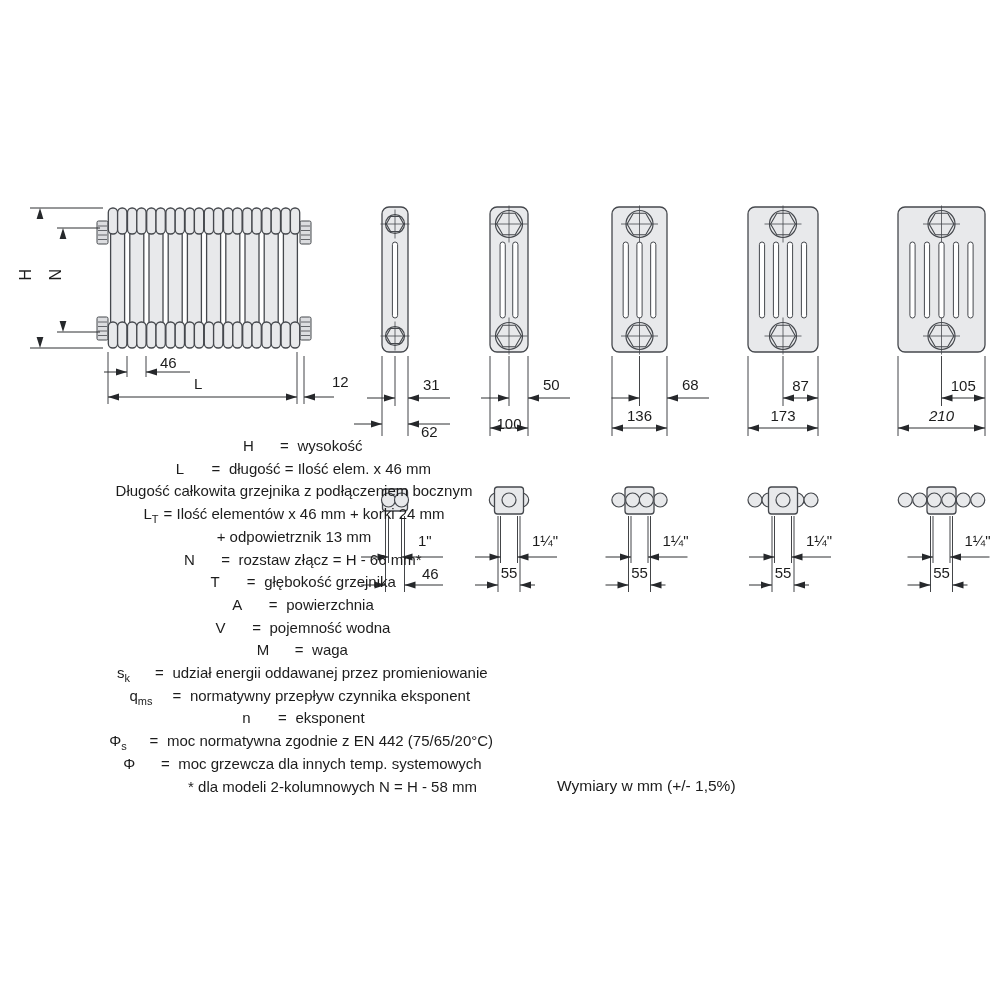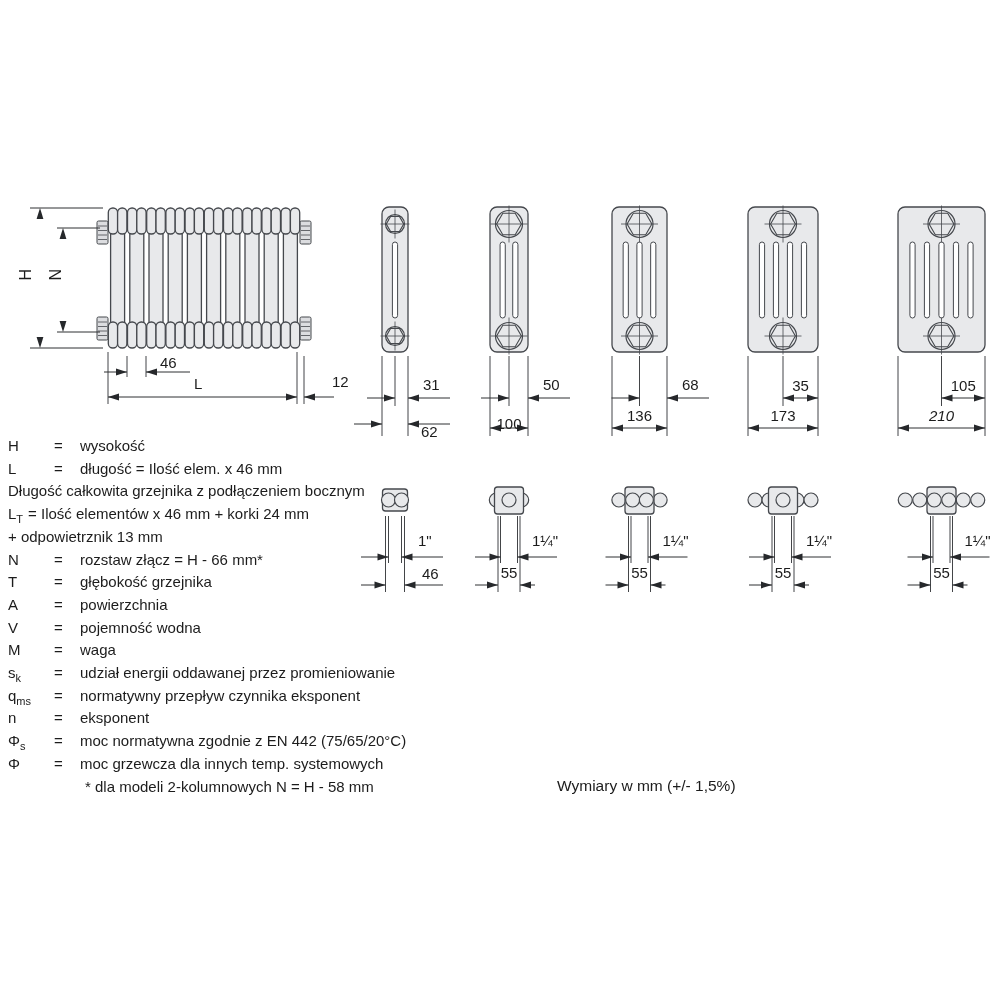--- a/index.html
+++ b/index.html
@@ -2,21 +2,21 @@
 <html><head>
 <meta charset="utf-8">
 <style>
   html,body{margin:0;padding:0;background:#fff;}
   #page{position:relative;width:1000px;height:1000px;background:#ffffff;overflow:hidden;
         font-family:"Liberation Sans","DejaVu Sans",sans-serif;color:#1c1c1c;}
   #art{position:absolute;left:0;top:0;width:1000px;height:1000px;}
   .lbl{position:absolute;font-size:15px;line-height:15px;white-space:nowrap;color:#1c1c1c;}
   .lbl.center{text-align:center;}
   .rot{transform:rotate(-90deg);transform-origin:center center;font-size:16px;}
-  .leg-row{position:absolute;left:8px;width:560px;height:21px;font-size:15px;line-height:18px;white-space:nowrap;}
+  .leg-row{position:absolute;left:14px;width:560px;height:21px;font-size:15px;line-height:18px;white-space:nowrap;text-align:center;}
   .leg-sym{display:inline-block;width:46px;}
   .leg-eq{display:inline-block;width:26px;}
   sub{font-size:11px;line-height:0;}
   .indent{padding-left:77px;}
   #footer-note{position:absolute;left:557px;top:778px;font-size:15.5px;}
 </style>
 </head>
 <body>
 
 <div id="page">
@@ -350,21 +350,21 @@
       <div class="lbl" style="top: 533px; left: 418px;">1"</div>
       <div class="lbl" style="top: 566px; left: 422px;">46</div>
       <div class="lbl" style="top: 377px; left: 543px;">50</div>
       <div class="lbl center" style="top: 408px; left: 487px; width: 44px; margin-top: 8px;">100</div>
       <div class="lbl" style="top: 533px; left: 532px;">1¼"</div>
       <div class="lbl center" style="top: 565px; left: 489px; width: 40px;">55</div>
       <div class="lbl" style="top: 377px; left: 682px;">68</div>
       <div class="lbl center" style="top: 408px; left: 617.5px; width: 44px;">136</div>
       <div class="lbl" style="top: 533px; left: 662.5px;">1¼"</div>
       <div class="lbl center" style="top: 565px; left: 619.5px; width: 40px;">55</div>
-      <div class="lbl center" style="top: 378px; left: 780.5px; width: 40px;">35</div>
+      <div class="lbl center" style="top: 378px; left: 780.5px; width: 40px;">87</div>
       <div class="lbl center" style="top: 408px; left: 761px; width: 44px;">173</div>
       <div class="lbl" style="top: 533px; left: 806px;">1¼"</div>
       <div class="lbl center" style="top: 565px; left: 763px; width: 40px;">55</div>
       <div class="lbl center" style="top: 378px; left: 943.25px; width: 40px; text-align: center;">105</div>
       <div class="lbl center" style="top: 408px; left: 919.5px; width: 44px; font-style: italic;">210</div>
       <div class="lbl" style="top: 533px; left: 964.5px;">1¼"</div>
       <div class="lbl center" style="top: 565px; left: 921.5px; width: 40px;">55</div>
     </div>
   <div id="legend">
       <div class="leg-row" style="top: 437px;"><span class="leg-sym"><span>H</span></span><span class="leg-eq">=</span><span>wysokość</span></div>

